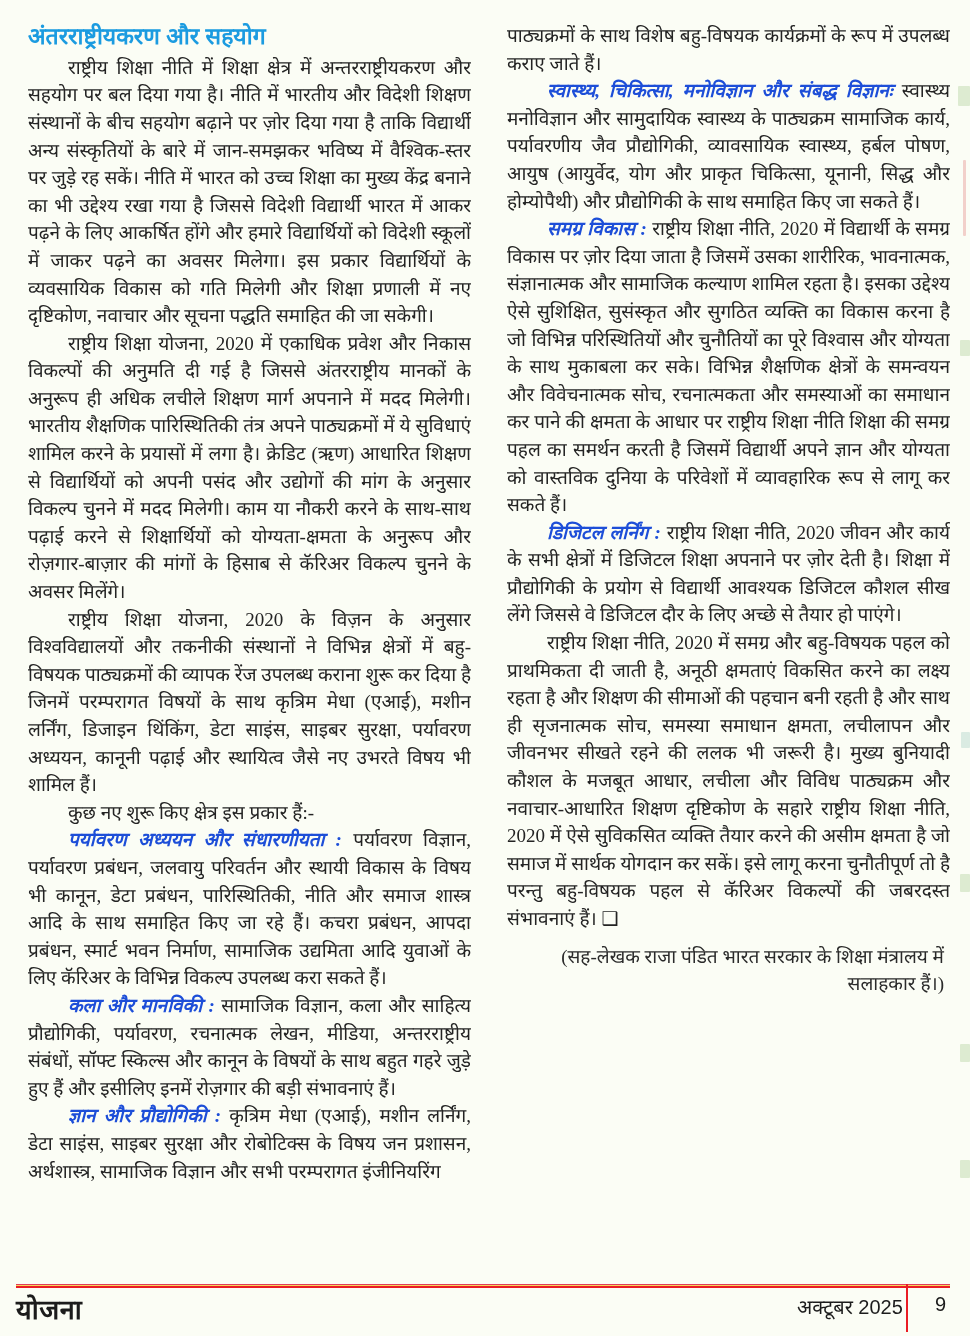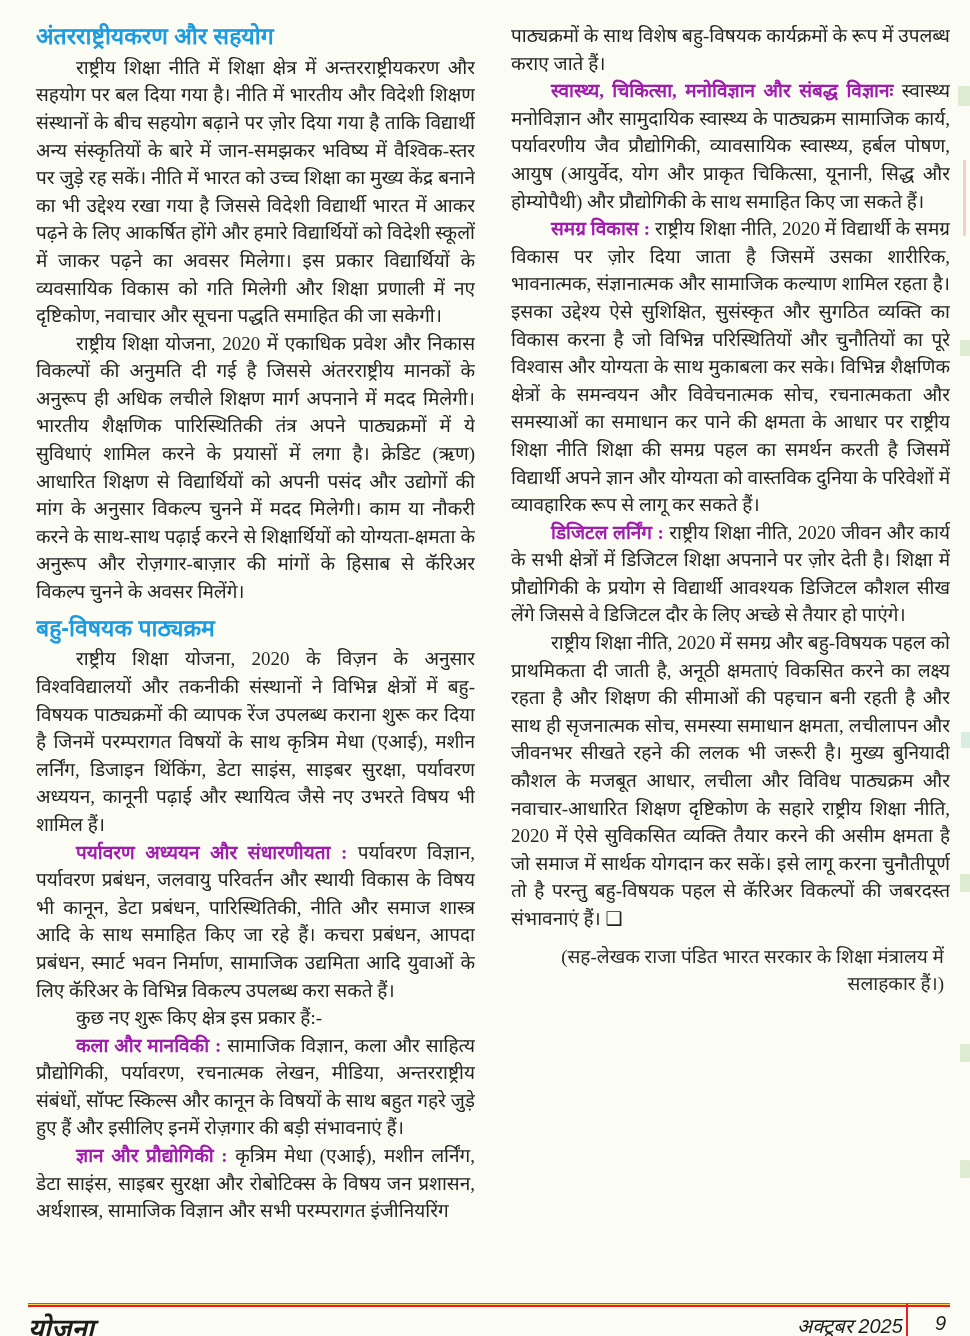--- a/index.html
+++ b/index.html
@@ -4,39 +4,39 @@
 <style>
   html,body{margin:0;padding:0;}
   body{background:#e8e8e4;font-family:"Liberation Serif","DejaVu Serif",serif;}
   .page{
     position:relative;width:970px;height:1336px;margin:0 auto;
     background:#fbfdf5;overflow:hidden;
     font-family:"Liberation Serif","DejaVu Serif",serif;
   }
   .columns{
     position:absolute;top:22px;left:28px;right:20px;bottom:74px;
-    display:flex;gap:36px;overflow:hidden;margin-left:8px;
+    display:flex;gap:36px;overflow:hidden;
   }
   .col{flex:1 1 0;overflow:hidden;color:#232323;}
   .sec-heading{
     margin:8px 0 3px 0;font-size:23px;line-height:1.25;font-weight:bold;
     color:#1b9be0;font-family:"Liberation Sans","DejaVu Sans",sans-serif;
   }
   .col .sec-heading:first-child{margin-top:0;}
   .para{
     margin:0;font-size:19px;line-height:27.6px;text-align:justify;
     text-indent:40px;color:#232323;
   }
   .para.noindent{text-indent:0;font-family:Liberation Serif, serif;}
-  .lead{font-weight:bold;color:#a21caf;}
+  .lead{font-weight:bold;color:#1d4ed8;font-style:italic;}
   .credit{
     margin:10px 6px 0 0;font-size:19px;line-height:27px;
     text-align:right;color:#2a2a2a;
   }
-  .footer{position:absolute;left:28px;right:20px;bottom:0;height:33px;font-style:italic;}
+  .footer{position:absolute;left:16px;right:20px;bottom:0;height:52px;}
   .footer-rule{
     position:absolute;top:0;left:0;right:0;height:4px;
     background:linear-gradient(to bottom,#e23a5a 0 30%,#f7d75a 30% 55%,#ea1c24 55% 100%);
   }
   .footer-row{
     position:absolute;top:6px;left:0;right:0;bottom:0;
     display:flex;justify-content:space-between;align-items:flex-start;
   }
   .mag-title{font-size:27px;font-weight:600;color:#1c1c1c;letter-spacing:.5px;}
   .footer-right{display:flex;align-items:flex-start;gap:5px;padding-top:3px;}
@@ -51,24 +51,23 @@
 </head>
 <body>
 
 <div class="page">
 
   <div class="columns">
     <div class="col" id="col-left">
         <h2 class="sec-heading">अंतरराष्ट्रीयकरण और सहयोग</h2>
         <p class="para">राष्ट्रीय शिक्षा नीति में शिक्षा क्षेत्र में अन्तरराष्ट्रीयकरण और सहयोग पर बल दिया गया है। नीति में भारतीय और विदेशी शिक्षण संस्थानों के बीच सहयोग बढ़ाने पर ज़ोर दिया गया है ताकि विद्यार्थी अन्य संस्कृतियों के बारे में जान-समझकर भविष्य में वैश्विक-स्तर पर जुड़े रह सकें। नीति में भारत को उच्च शिक्षा का मुख्य केंद्र बनाने का भी उद्देश्य रखा गया है जिससे विदेशी विद्यार्थी भारत में आकर पढ़ने के लिए आकर्षित होंगे और हमारे विद्यार्थियों को विदेशी स्कूलों में जाकर पढ़ने का अवसर मिलेगा। इस प्रकार विद्यार्थियों के व्यवसायिक विकास को गति मिलेगी और शिक्षा प्रणाली में नए दृष्टिकोण, नवाचार और सूचना पद्धति समाहित की जा सकेगी।</p>
         <p class="para">राष्ट्रीय शिक्षा योजना, 2020 में एकाधिक प्रवेश और निकास विकल्पों की अनुमति दी गई है जिससे अंतरराष्ट्रीय मानकों के अनुरूप ही अधिक लचीले शिक्षण मार्ग अपनाने में मदद मिलेगी। भारतीय शैक्षणिक पारिस्थितिकी तंत्र अपने पाठ्यक्रमों में ये सुविधाएं शामिल करने के प्रयासों में लगा है। क्रेडिट (ऋण) आधारित शिक्षण से विद्यार्थियों को अपनी पसंद और उद्योगों की मांग के अनुसार विकल्प चुनने में मदद मिलेगी। काम या नौकरी करने के साथ-साथ पढ़ाई करने से शिक्षार्थियों को योग्यता-क्षमता के अनुरूप और रोज़गार-बाज़ार की मांगों के हिसाब से कॅरिअर विकल्प चुनने के अवसर मिलेंगे।</p>
-        <h2 class="sec-heading">बहु-विषयक पाठ्यक्रम</h2>
         <p class="para">राष्ट्रीय शिक्षा योजना, 2020 के विज़न के अनुसार विश्वविद्यालयों और तकनीकी संस्थानों ने विभिन्न क्षेत्रों में बहु-विषयक पाठ्यक्रमों की व्यापक रेंज उपलब्ध कराना शुरू कर दिया है जिनमें परम्परागत विषयों के साथ कृत्रिम मेधा (एआई), मशीन लर्निंग, डिजाइन थिंकिंग, डेटा साइंस, साइबर सुरक्षा, पर्यावरण अध्ययन, कानूनी पढ़ाई और स्थायित्व जैसे नए उभरते विषय भी शामिल हैं।</p>
+        <p class="para">कुछ नए शुरू किए क्षेत्र इस प्रकार हैं:-</p>
         <p class="para"><b class="lead">पर्यावरण अध्ययन और संधारणीयता : </b>पर्यावरण विज्ञान, पर्यावरण प्रबंधन, जलवायु परिवर्तन और स्थायी विकास के विषय भी कानून, डेटा प्रबंधन, पारिस्थितिकी, नीति और समाज शास्त्र आदि के साथ समाहित किए जा रहे हैं। कचरा प्रबंधन, आपदा प्रबंधन, स्मार्ट भवन निर्माण, सामाजिक उद्यमिता आदि युवाओं के लिए कॅरिअर के विभिन्न विकल्प उपलब्ध करा सकते हैं।</p>
-        <p class="para">कुछ नए शुरू किए क्षेत्र इस प्रकार हैं:-</p>
         <p class="para"><b class="lead">कला और मानविकी : </b>सामाजिक विज्ञान, कला और साहित्य प्रौद्योगिकी, पर्यावरण, रचनात्मक लेखन, मीडिया, अन्तरराष्ट्रीय संबंधों, सॉफ्ट स्किल्स और कानून के विषयों के साथ बहुत गहरे जुड़े हुए हैं और इसीलिए इनमें रोज़गार की बड़ी संभावनाएं हैं।</p>
         <p class="para"><b class="lead">ज्ञान और प्रौद्योगिकी : </b>कृत्रिम मेधा (एआई), मशीन लर्निंग, डेटा साइंस, साइबर सुरक्षा और रोबोटिक्स के विषय जन प्रशासन, अर्थशास्त्र, सामाजिक विज्ञान और सभी परम्परागत इंजीनियरिंग</p>
       </div>
     <div class="col" id="col-right">
         <p class="para noindent">पाठ्यक्रमों के साथ विशेष बहु-विषयक कार्यक्रमों के रूप में उपलब्ध कराए जाते हैं।</p>
         <p class="para"><b class="lead">स्वास्थ्य, चिकित्सा, मनोविज्ञान और संबद्ध विज्ञानः </b>स्वास्थ्य मनोविज्ञान और सामुदायिक स्वास्थ्य के पाठ्यक्रम सामाजिक कार्य, पर्यावरणीय जैव प्रौद्योगिकी, व्यावसायिक स्वास्थ्य, हर्बल पोषण, आयुष (आयुर्वेद, योग और प्राकृत चिकित्सा, यूनानी, सिद्ध और होम्योपैथी) और प्रौद्योगिकी के साथ समाहित किए जा सकते हैं।</p>
         <p class="para"><b class="lead">समग्र विकास : </b>राष्ट्रीय शिक्षा नीति, 2020 में विद्यार्थी के समग्र विकास पर ज़ोर दिया जाता है जिसमें उसका शारीरिक, भावनात्मक, संज्ञानात्मक और सामाजिक कल्याण शामिल रहता है। इसका उद्देश्य ऐसे सुशिक्षित, सुसंस्कृत और सुगठित व्यक्ति का विकास करना है जो विभिन्न परिस्थितियों और चुनौतियों का पूरे विश्वास और योग्यता के साथ मुकाबला कर सके। विभिन्न शैक्षणिक क्षेत्रों के समन्वयन और विवेचनात्मक सोच, रचनात्मकता और समस्याओं का समाधान कर पाने की क्षमता के आधार पर राष्ट्रीय शिक्षा नीति शिक्षा की समग्र पहल का समर्थन करती है जिसमें विद्यार्थी अपने ज्ञान और योग्यता को वास्तविक दुनिया के परिवेशों में व्यावहारिक रूप से लागू कर सकते हैं।</p>
         <p class="para"><b class="lead">डिजिटल लर्निंग : </b>राष्ट्रीय शिक्षा नीति, 2020 जीवन और कार्य के सभी क्षेत्रों में डिजिटल शिक्षा अपनाने पर ज़ोर देती है। शिक्षा में प्रौद्योगिकी के प्रयोग से विद्यार्थी आवश्यक डिजिटल कौशल सीख लेंगे जिससे वे डिजिटल दौर के लिए अच्छे से तैयार हो पाएंगे।</p>
         <p class="para">राष्ट्रीय शिक्षा नीति, 2020 में समग्र और बहु-विषयक पहल को प्राथमिकता दी जाती है, अनूठी क्षमताएं विकसित करने का लक्ष्य रहता है और शिक्षण की सीमाओं की पहचान बनी रहती है और साथ ही सृजनात्मक सोच, समस्या समाधान क्षमता, लचीलापन और जीवनभर सीखते रहने की ललक भी जरूरी है। मुख्य बुनियादी कौशल के मजबूत आधार, लचीला और विविध पाठ्यक्रम और नवाचार-आधारित शिक्षण दृष्टिकोण के सहारे राष्ट्रीय शिक्षा नीति, 2020 में ऐसे सुविकसित व्यक्ति तैयार करने की असीम क्षमता है जो समाज में सार्थक योगदान कर सकें। इसे लागू करना चुनौतीपूर्ण तो है परन्तु बहु-विषयक पहल से कॅरिअर विकल्पों की जबरदस्त संभावनाएं हैं। ❑</p>
         <p class="credit">(सह-लेखक राजा पंडित भारत सरकार के शिक्षा मंत्रालय में सलाहकार हैं।)</p>

